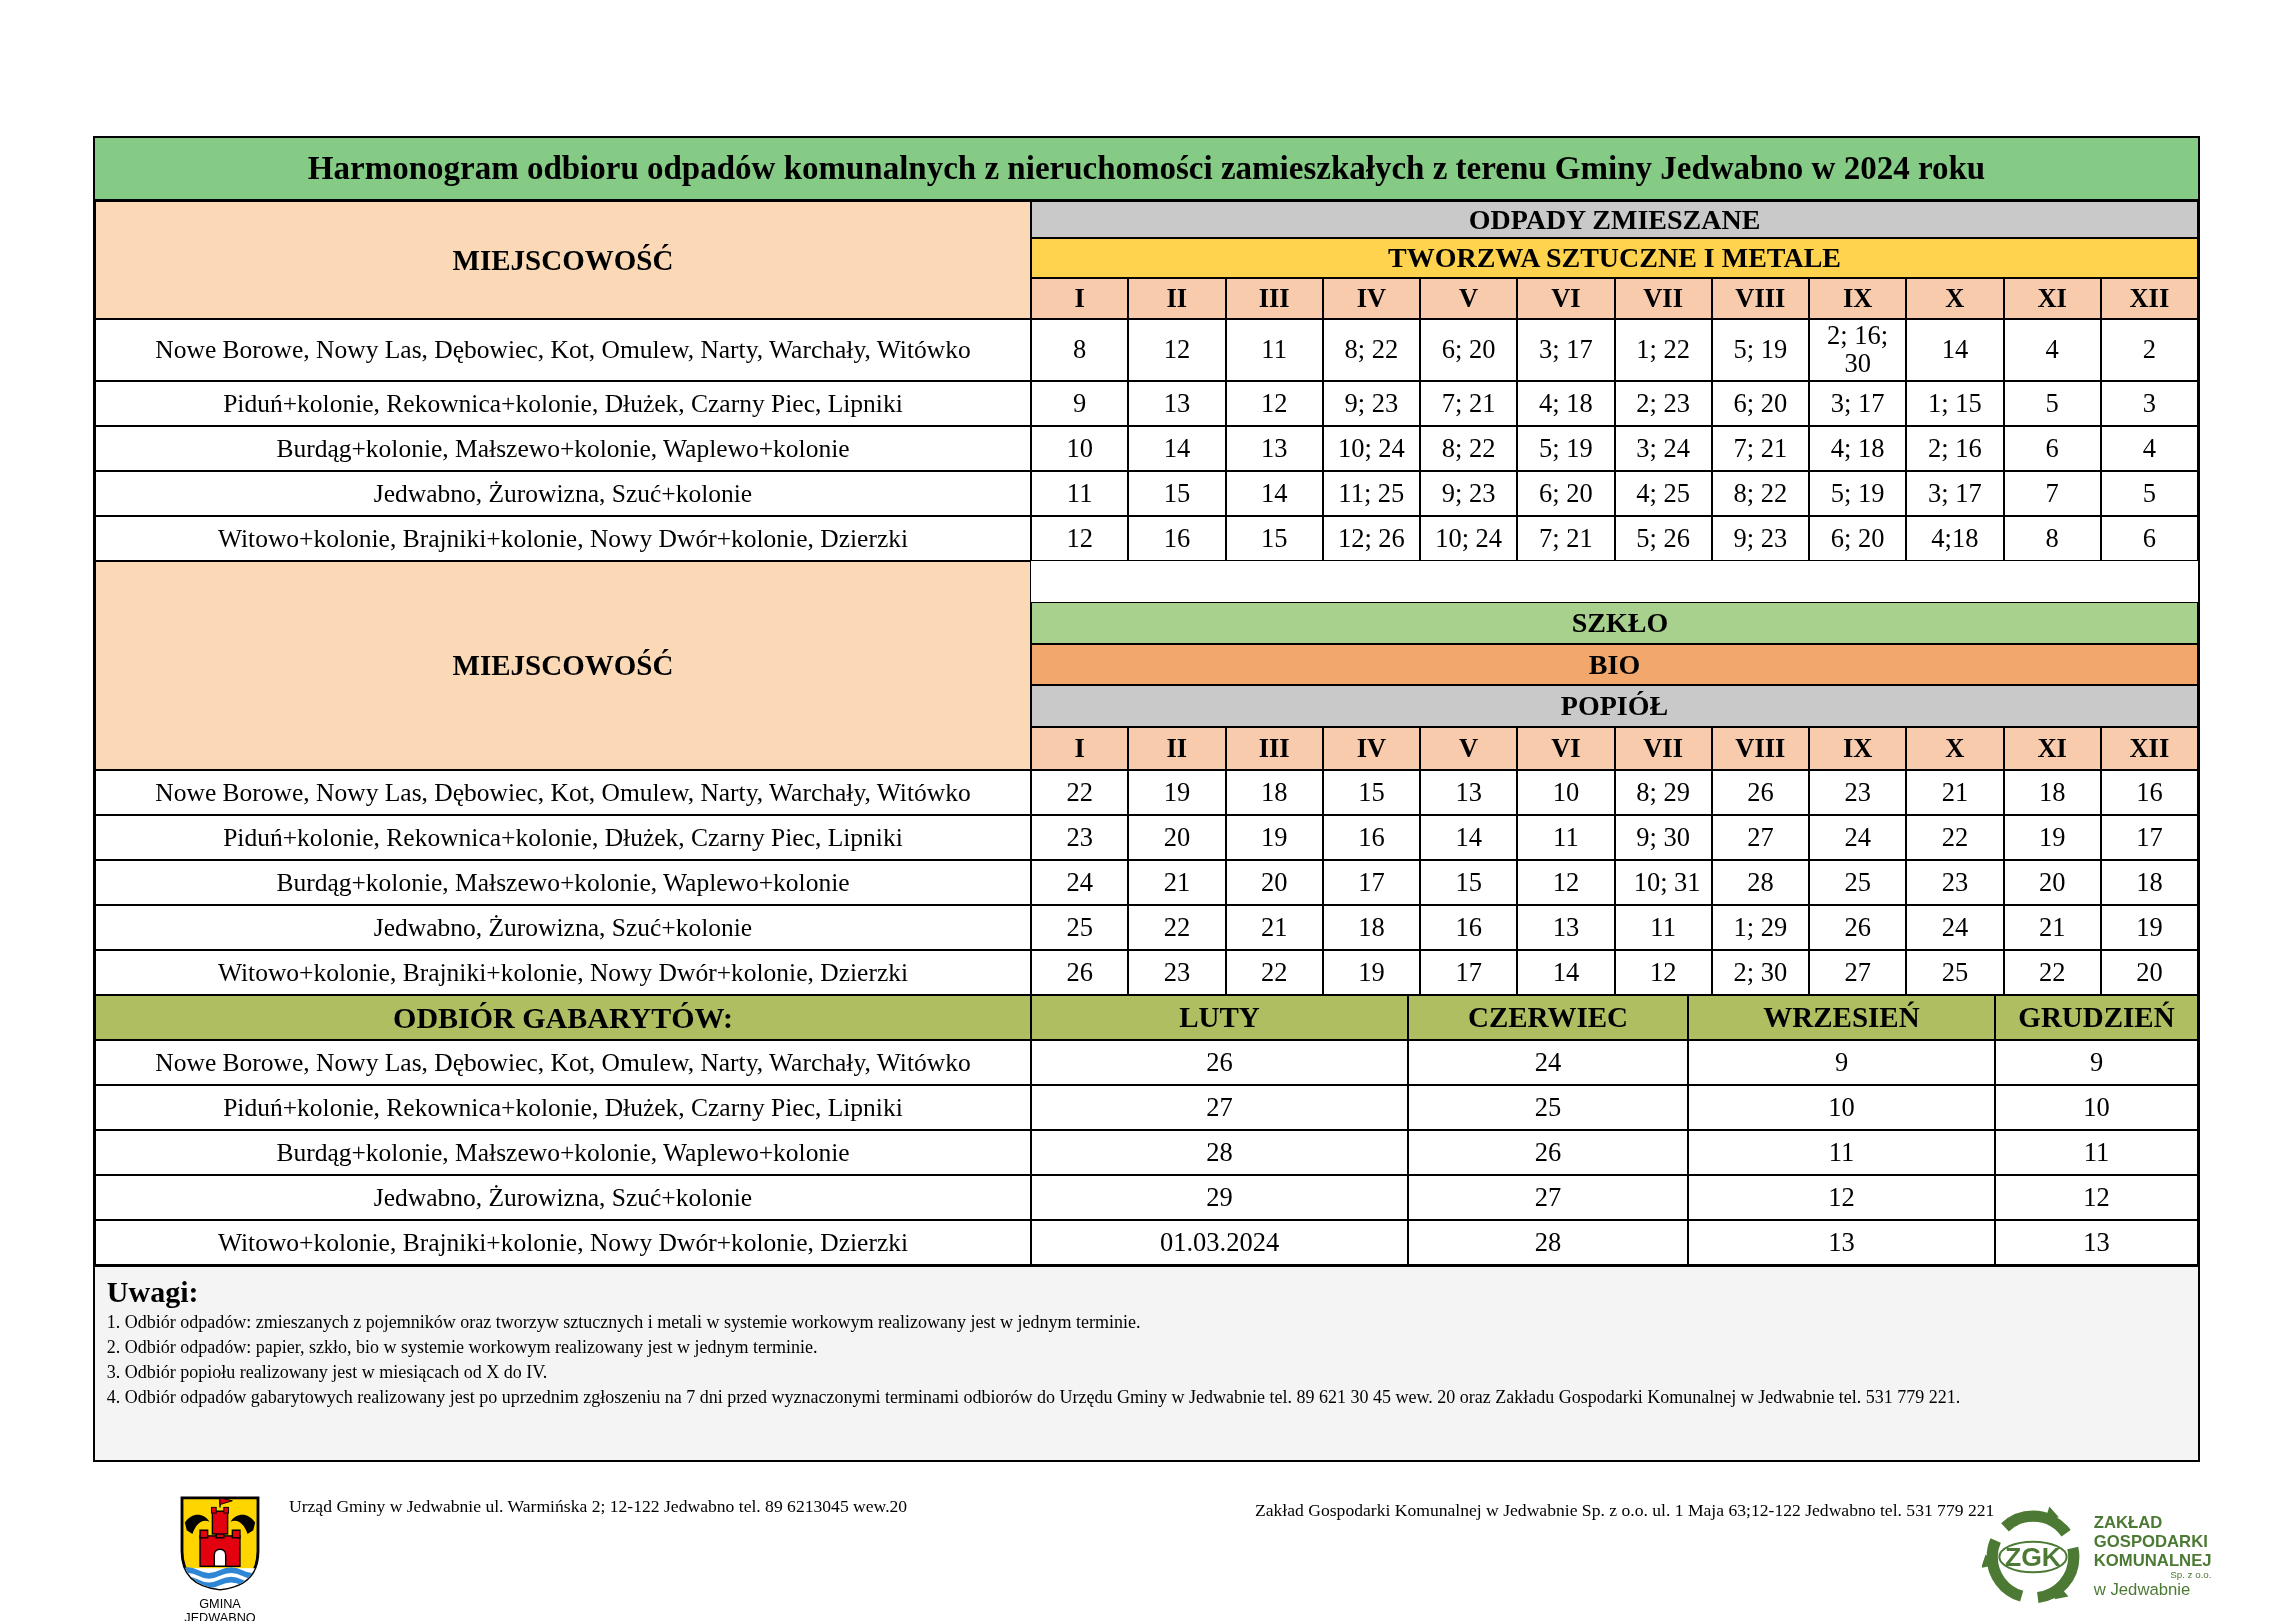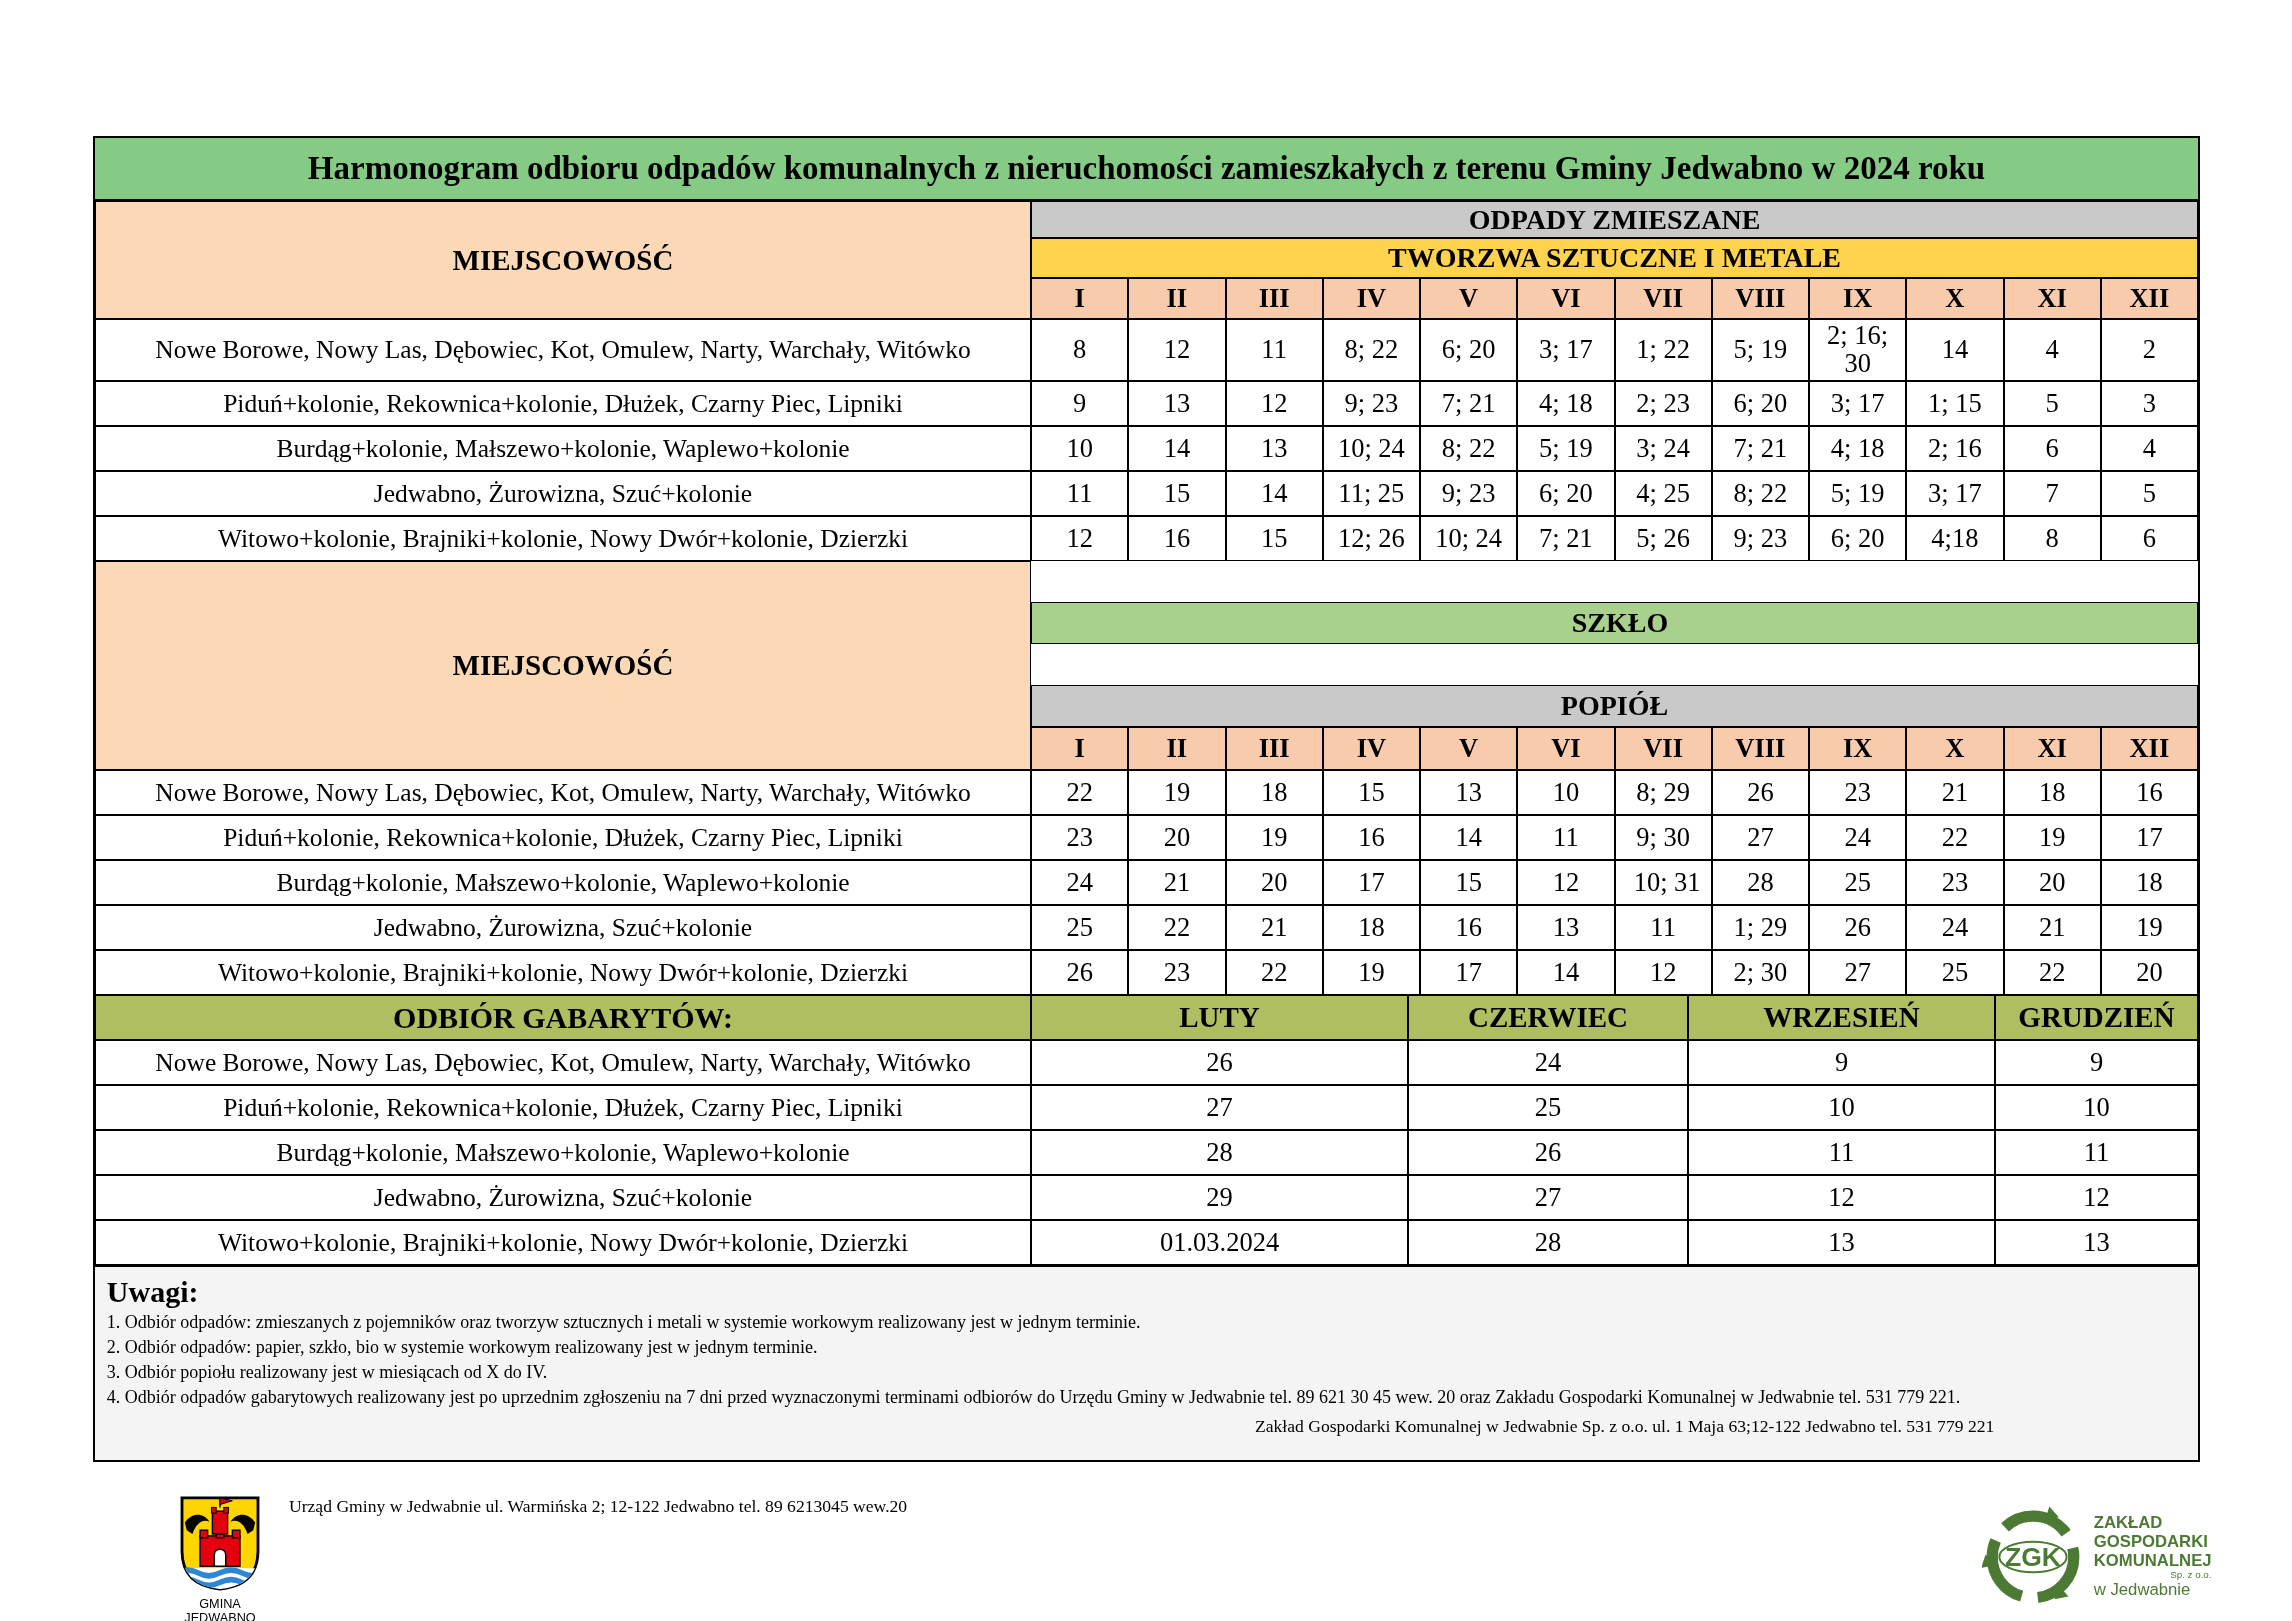--- a/index.html
+++ b/index.html
@@ -124,20 +124,21 @@
         <div class="cell val" style="grid-area: 8 / 9;">9; 23</div>
         <div class="cell val" style="grid-area: 8 / 10;">6; 20</div>
         <div class="cell val" style="grid-area: 8 / 11;">4;18</div>
         <div class="cell val" style="grid-area: 8 / 12;">8</div>
         <div class="cell val" style="grid-area: 8 / 13;">6</div>
       </div>
 
     <div class="grid" id="s2-grid">
       <div class="cell hdrcell" style="grid-row:1/6;grid-column:1;">MIEJSCOWOŚĆ</div>
       <div class="cell band bg-green" style="grid-row:2;grid-column:2/14;padding-left:11px;">SZKŁO</div>
+      <div class="cell band bg-bio" style="grid-row:3;grid-column:2/14;">BIO</div>
       <div class="cell band bg-gray" style="grid-row:4;grid-column:2/14;">POPIÓŁ</div>
 
     <div class="cell mcell" style="grid-area: 5 / 2;">I</div>
         <div class="cell mcell" style="grid-area: 5 / 3;">II</div>
         <div class="cell mcell" style="grid-area: 5 / 4;">III</div>
         <div class="cell mcell" style="grid-area: 5 / 5;">IV</div>
         <div class="cell mcell" style="grid-area: 5 / 6;">V</div>
         <div class="cell mcell" style="grid-area: 5 / 7;">VI</div>
         <div class="cell mcell" style="grid-area: 5 / 8;">VII</div>
         <div class="cell mcell" style="grid-area: 5 / 9;">VIII</div>
@@ -280,21 +281,21 @@
       <rect x="36" y="12" width="5" height="6" fill="#E3000F" stroke="#000" stroke-width="1"></rect>
       <rect x="49" y="12" width="5" height="6" fill="#E3000F" stroke="#000" stroke-width="1"></rect>
       <line x1="45" y1="12" x2="45" y2="2" stroke="#000" stroke-width="1.5"></line>
       <polygon points="45,2 58,5 45,9" fill="#E3000F" stroke="#000" stroke-width="1"></polygon>
       <path d="M39,74 V62 a6,6 0 0 1 12,0 V74 Z" fill="#fff" stroke="#000" stroke-width="1.5"></path>
     </svg>
     <div class="crest-caption">GMINA JEDWABNO</div>
   </div>
 
   <div class="footer-text" style="left:289px;top:1496px;">Urząd Gminy w Jedwabnie ul. Warmińska 2; 12-122 Jedwabno tel. 89 6213045 wew.20</div>
-  <div class="footer-text" style="left:1255px;top:1416px;">Zakład Gospodarki Komunalnej w Jedwabnie Sp. z o.o. ul. 1 Maja 63;12-122 Jedwabno tel. 531 779 221</div>
+  <div class="footer-text" style="left:1255px;top:1500px;">Zakład Gospodarki Komunalnej w Jedwabnie Sp. z o.o. ul. 1 Maja 63;12-122 Jedwabno tel. 531 779 221</div>
 
   <div class="zgk">
     <svg width="102" height="102" viewBox="0 0 100 100">
       <circle cx="50" cy="50" r="40" fill="none" stroke="#4C7A34" stroke-width="11" stroke-dasharray="68 16" stroke-dashoffset="10"></circle>
       <polygon points="50,-2 62,5 50,12" fill="#4C7A34" transform="rotate(18 50 50)"></polygon>
       <polygon points="50,-2 62,5 50,12" fill="#4C7A34" transform="rotate(138 50 50)"></polygon>
       <polygon points="50,-2 62,5 50,12" fill="#4C7A34" transform="rotate(258 50 50)"></polygon>
       <ellipse cx="50" cy="50" rx="33" ry="15" fill="none" stroke="#4C7A34" stroke-width="2"></ellipse>
       <text x="50" y="59" text-anchor="middle" font-family="Liberation Sans, sans-serif" font-size="26" font-weight="bold" fill="#4C7A34">ZGK</text>
     </svg>

